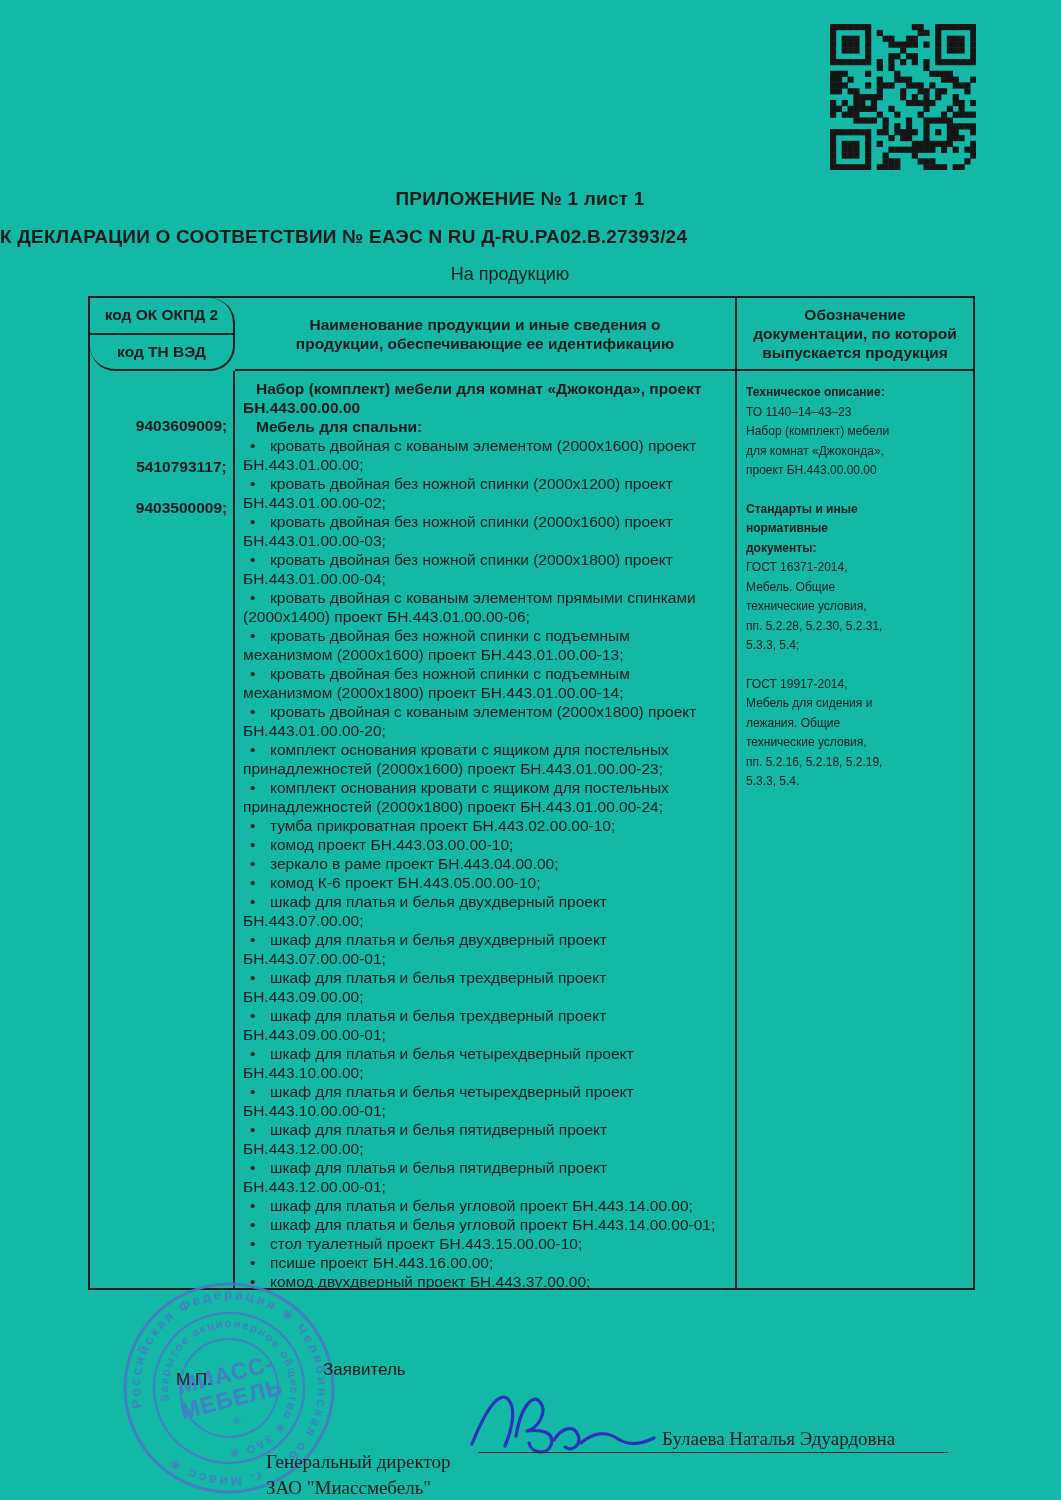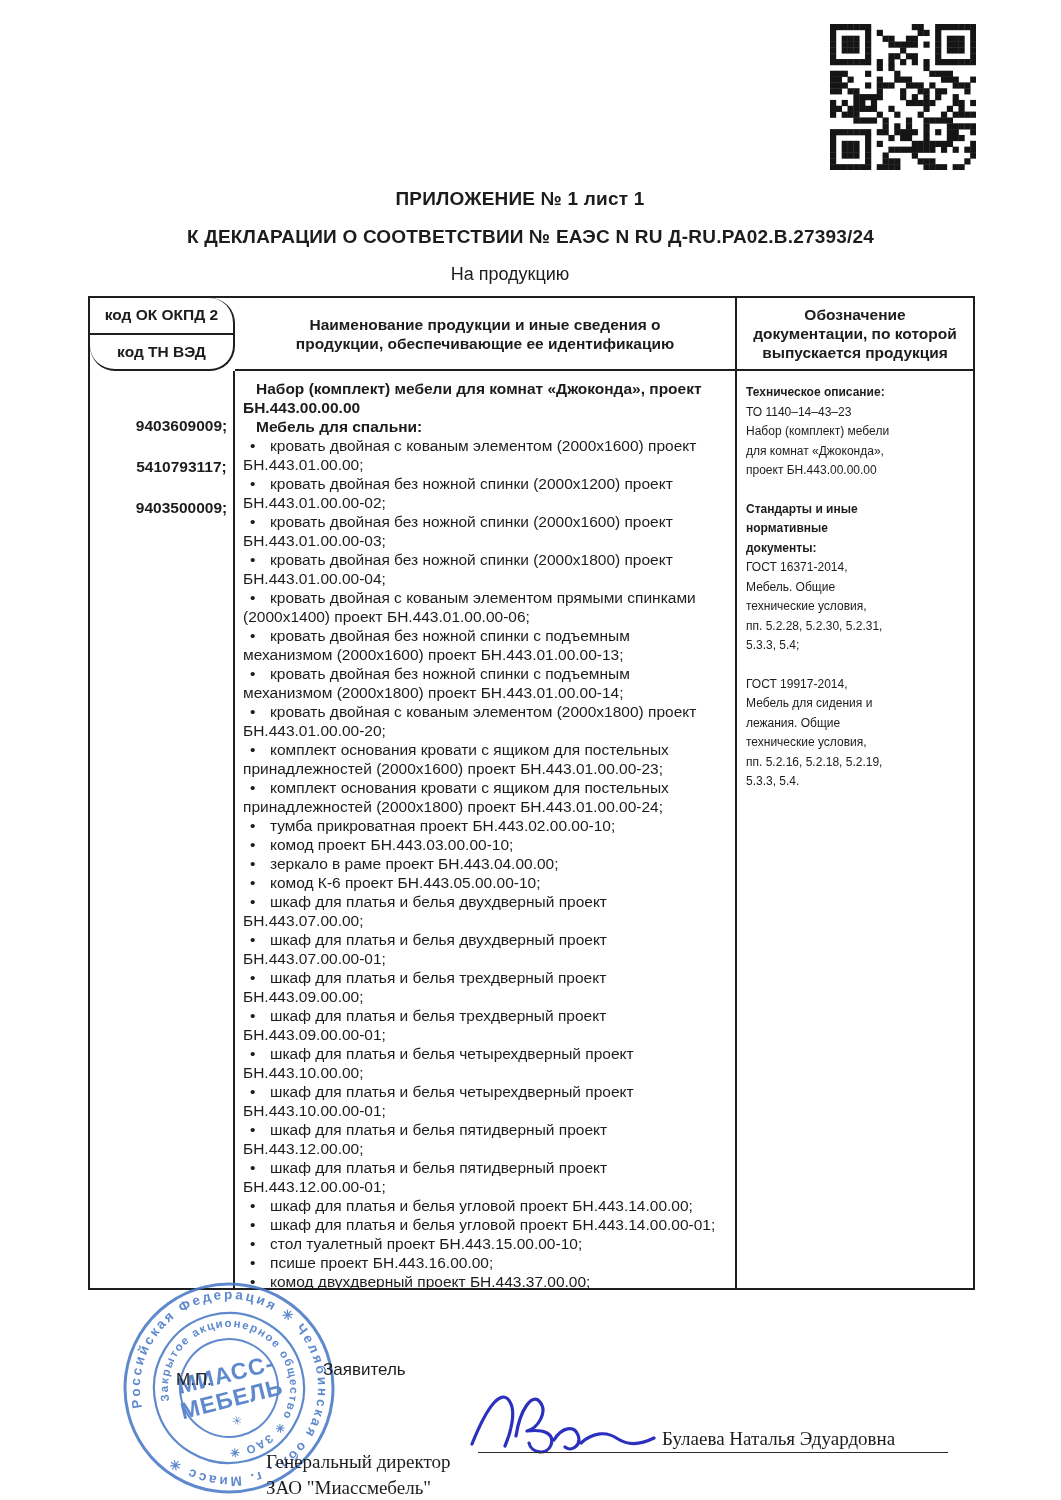--- a/index.html
+++ b/index.html
@@ -1,27 +1,27 @@
 <!DOCTYPE html>
 <html><head>
 <meta charset="utf-8">
 <style>
   * { margin:0; padding:0; box-sizing:border-box; }
   html,body { background:#e8e8e8; }
   .page {
     position:relative; width:1061px; height:1500px;
-    background:#ffffff; margin:0 auto; overflow:hidden;
+    background:#14b8a6; margin:0 auto; overflow:hidden;
     font-family:"Liberation Sans", sans-serif; color:#1c1c1c;
   }
   
   .qr { position:absolute; left:830px; top:24px; width:146px; height:146px; }
   
   .title1 { position:absolute; left:0; top:188px; width:1040px; text-align:center;
             font-size:19px; font-weight:bold; letter-spacing:.2px; }
-  .title2 { position:absolute; left:0; top:226px; width:1061px; text-align:center;
+  .title2 { position:absolute; left:0; top:226px; width:1061px; 
             font-size:19px; font-weight:bold; letter-spacing:.2px; }
   .subtitle { position:absolute; left:0; top:264px; width:1020px; text-align:center;
               font-size:18px; }
   
   .table {
     position:absolute; left:88px; top:296px; width:887px; height:994px;
     border:2px solid #1e1e1e;
     display:grid;
     grid-template-columns:145px 502px 1fr;
     grid-template-rows:73px 1fr;

